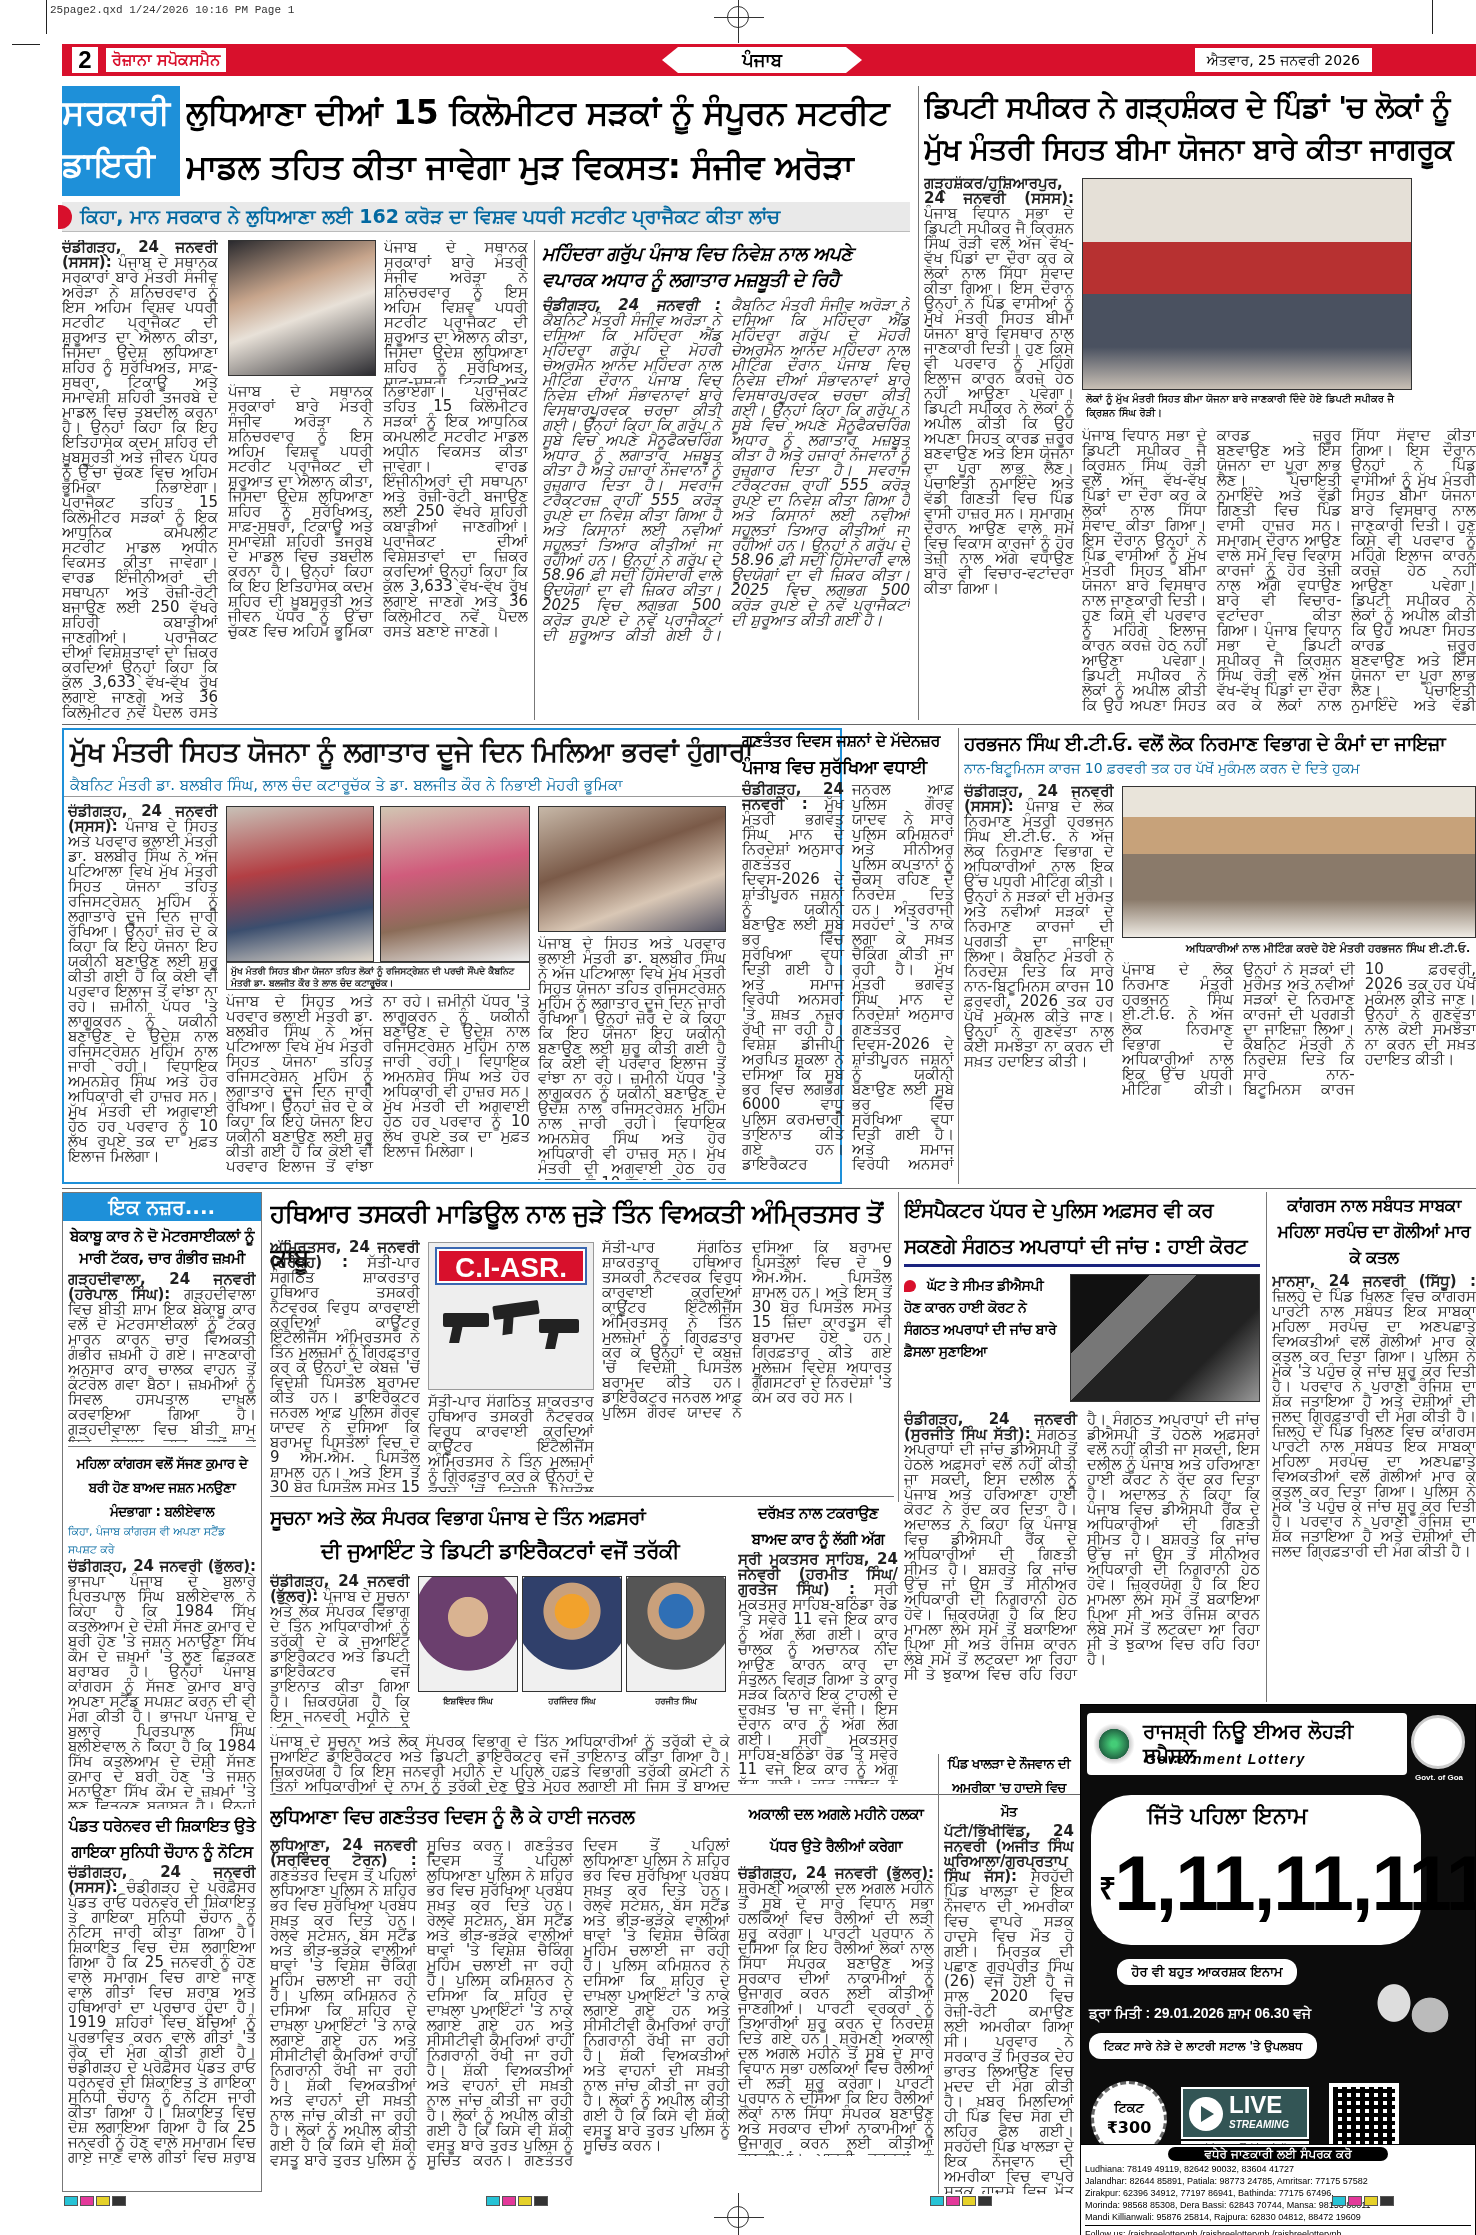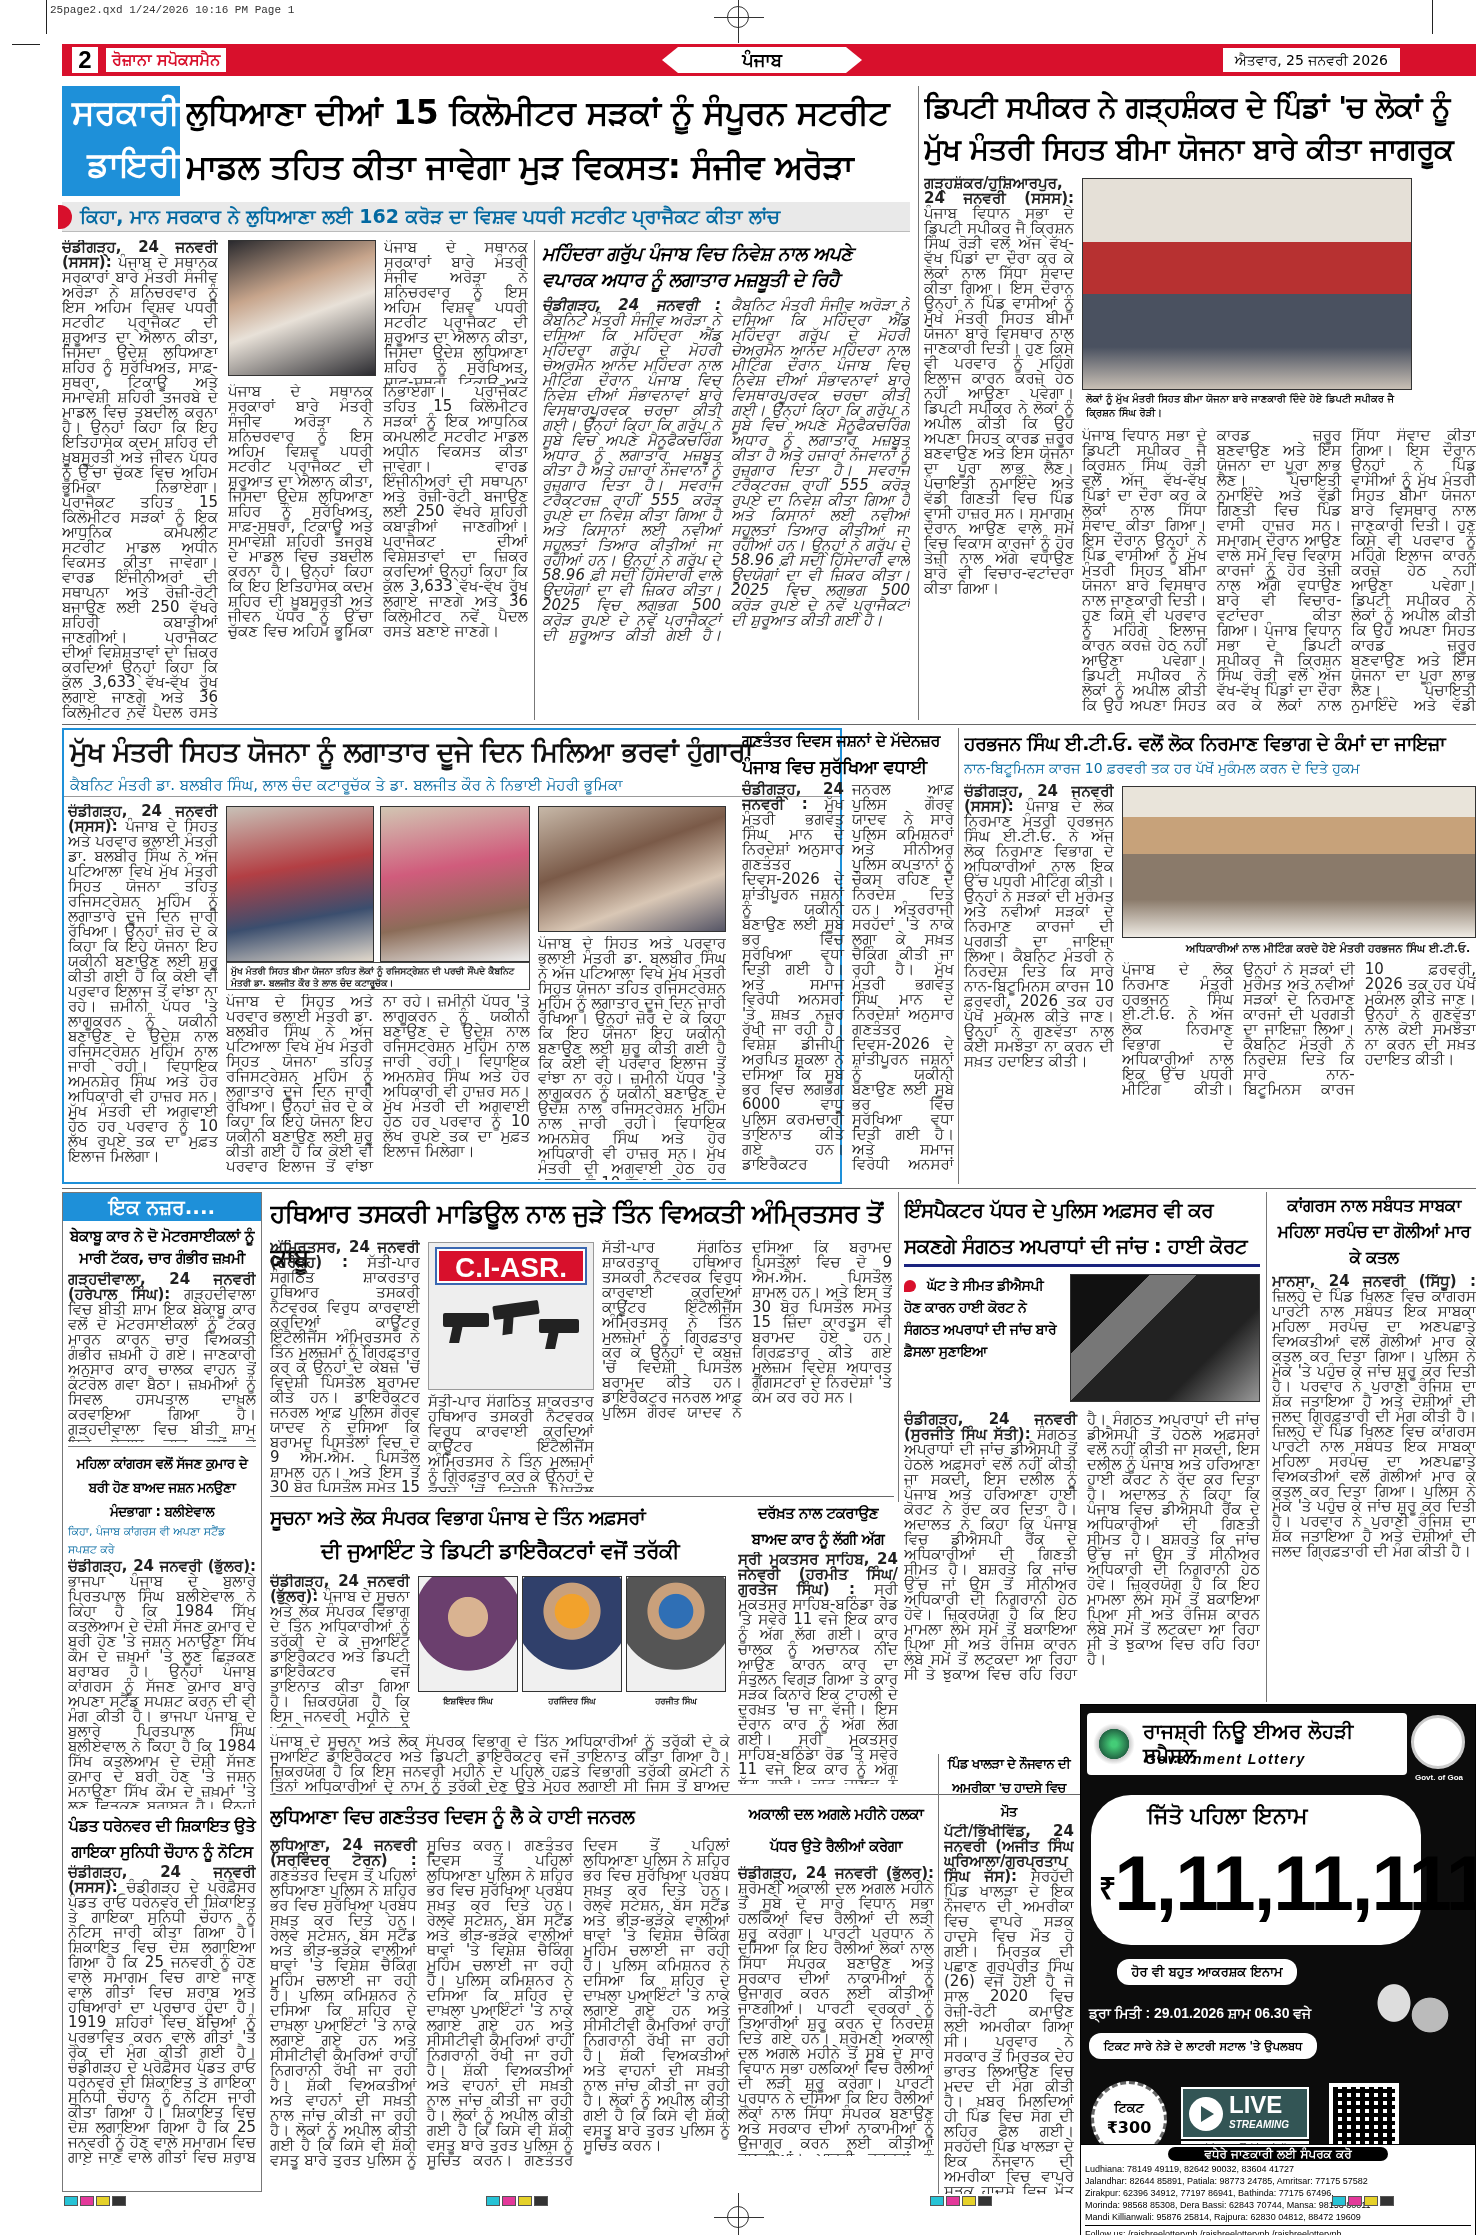--- a/index.html
+++ b/index.html
@@ -12,34 +12,34 @@
   .reg::before { content: ""; position: absolute; left: -14px; top: 10px; width: 50px; height: 1px; background: #333; }
   .reg::after { content: ""; position: absolute; left: 10px; top: -14px; width: 1px; height: 50px; background: #333; }
 
   .page { position: absolute; left: 62px; top: 44px; width: 1414px; height: 2150px; }
 
   
   .band { position: absolute; left: 0; top: 0; width: 1414px; height: 32px; background: #d8102c; }
   .band .pgnum { position: absolute; left: 10px; top: 3px; width: 26px; height: 26px; background: #fff; color: #000; font: bold 24px "Liberation Sans", sans-serif; text-align: center; line-height: 26px; }
   .band .paper { position: absolute; left: 44px; top: 4px; height: 24px; padding: 0 6px; background: #fff; color: #d8102c; font: bold 16px "DejaVu Sans", sans-serif; line-height: 24px; }
   .band .section { position: absolute; left: 600px; top: 3px; width: 200px; height: 26px; background: #fff; color: #000; font: bold 18px "DejaVu Sans", sans-serif; text-align: center; line-height: 26px; clip-path: polygon(8% 0, 92% 0, 100% 50%, 92% 100%, 8% 100%, 0 50%); }
-  .band .date { position: absolute; right: 76px; top: 4px; height: 24px; padding: 0 12px; background: #fff; color: #000; font: 14px "DejaVu Sans", sans-serif; line-height: 24px; }
+  .band .date { position: absolute; right: 104px; top: 4px; height: 24px; padding: 0 12px; background: #fff; color: #000; font: 14px "DejaVu Sans", sans-serif; line-height: 24px; }
 
   .block { position: absolute; overflow: hidden; }
   .hl { font-family: "DejaVu Sans", sans-serif; font-weight: bold; color: #000000; line-height: 1.12; letter-spacing: -0.5px; }
   .sub { font-family: "DejaVu Sans", sans-serif; color: #0369a1; line-height: 1.2; }
   .body { font-family: "DejaVu Sans", sans-serif; font-size: 15px; line-height: 15px; color: #222; text-align: justify; }
   .cols { column-gap: 10px; }
   .dateline { font-weight: bold; }
   .photo { position: absolute; background: linear-gradient(135deg,#6b5a4c,#b59a82 40%,#3a3440 70%,#9f8a7a); border: 1px solid #333; }
   .caption { position: absolute; background: #fff; font: bold 10px "DejaVu Sans", sans-serif; padding: 2px 4px; line-height: 14px; color: #111; }
   .rule-h { position: absolute; height: 1px; background: #666; }
   .rule-v { position: absolute; width: 1px; background: #777; }
 
-  .diary { position: absolute; left: 0; top: 42px; width: 118px; height: 110px; background: #1e90d9; color: #fff; font: bold 34px "DejaVu Sans", sans-serif; text-align: right; line-height: 52px; }
+  .diary { position: absolute; left: 0; top: 42px; width: 118px; height: 110px; background: #1e90d9; color: #fff; font: bold 34px "DejaVu Sans", sans-serif; text-align: left; line-height: 52px; }
   .kicker-bar { position: absolute; left: 0; top: 158px; width: 848px; height: 30px; background: #e9e9e9; border-bottom: 1px solid #bbb; }
   .kicker-dot { position: absolute; left: -4px; top: 3px; width: 14px; height: 24px; background: #d8102c; border-radius: 0 12px 12px 0; }
 
   .boxed { border: 2px solid #1e90d9; }
   .nazar-head { background: #1e90d9; color: #fff; font: bold 20px "DejaVu Sans", sans-serif; text-align: center; height: 28px; line-height: 28px; }
 
   .ciasr { position: absolute; background: #eee; border: 1px solid #999; }
   .ciasr .tag { position: absolute; left: 8px; top: 6px; right: 8px; height: 34px; background: #d8102c; color: #fff; font: bold 28px "Liberation Sans", sans-serif; text-align: center; line-height: 34px; border: 2px solid #fff; outline: 2px solid #3a67b1; }
   .gun { position: absolute; width: 46px; height: 14px; background: #222; border-radius: 2px; }
   .gun::after { content: ""; position: absolute; left: 8px; top: 12px; width: 10px; height: 18px; background: #222; transform: skewX(-12deg); }

